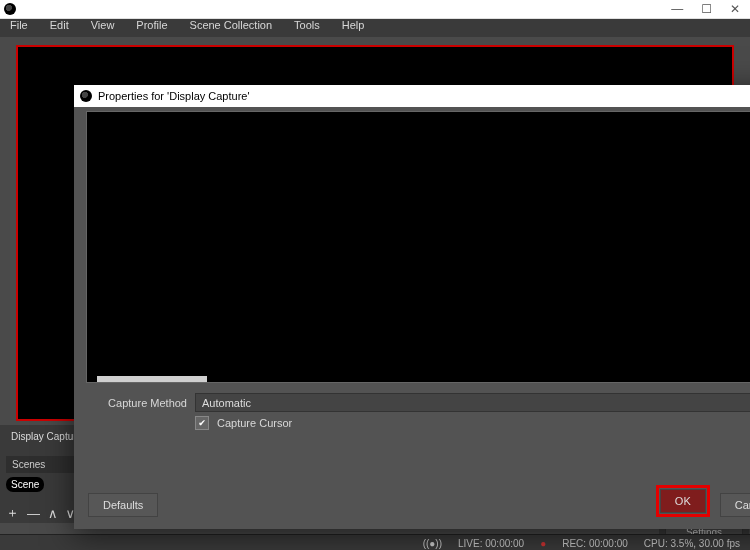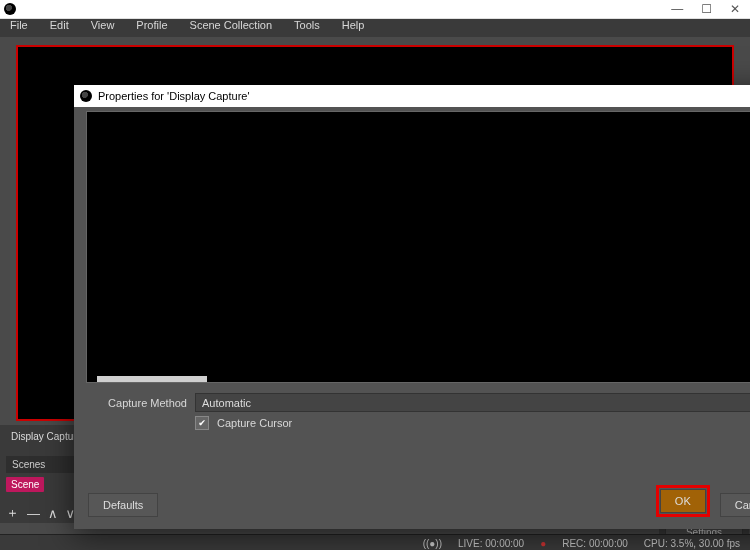--- a/index.html
+++ b/index.html
@@ -16,21 +16,21 @@
 .preview-wrap{position:absolute;left:16px;top:8px;right:16px;height:372px;border:2px solid #c00;background:#000}
 
 .docks{position:absolute;left:0;right:0;top:388px;height:98px;display:flex;color:#ccc}
 .dock{border-right:1px solid #2a2a2a;display:flex;flex-direction:column;font-size:10px}
 .dock-body{flex:1;background:#3a3a3a;padding:4px 6px}
 .dock-btns{height:20px;background:#3a3a3a;display:flex;align-items:center;gap:8px;padding:0 6px;font-size:13px;color:#ddd}
 .dock.scenes{width:150px}
 .dock.sources{width:150px}
 .dock.mixer{flex:1}
 .dock.controls{width:90px}
-.scene-item{background:#be185d;color:#fff;padding:2px 5px;border-radius:1px;display:inline-block}
+.scene-item{background:#000000;color:#fff;padding:2px 5px;border-radius:7px;display:inline-block}
 .sources-item{background:#2a2a6a00;color:#ddd;padding:2px 5px}
 .controls-list{display:flex;flex-direction:column;gap:2px;font-size:10px}
 .ctrl-btn{background:#4a4a4a;border:1px solid #333;padding:2px 4px;text-align:center}
 
 .mixer-row{display:flex;flex-direction:column;gap:2px;color:#ccc;font-size:9px}
 .meter-scale{font-size:7px;color:#888;letter-spacing:1px;white-space:nowrap;overflow:hidden}
 .meter{height:6px;background:linear-gradient(to right,#2a6a2a 70%,#889922 82%,#aa3322 100%);border:1px solid #222}
 .mixer-footer{display:flex;align-items:center;gap:6px;margin-top:2px}
 
 .status{position:absolute;left:0;right:0;bottom:0;height:16px;background:#3a3a3a;border-top:1px solid #222;display:flex;align-items:center;justify-content:flex-end;gap:16px;padding:0 10px;font-size:10px;color:#ccc}
@@ -41,21 +41,21 @@
 .modal-preview{margin:4px 12px 0 12px;height:270px;background:#000;border:1px solid #666;position:relative}
 .modal-preview .pb{position:absolute;left:10px;bottom:0;width:110px;height:6px;background:#cfcfcf}
 .modal-form{padding:10px 18px 0 18px;display:flex;flex-direction:column;gap:4px;font-size:11px}
 .form-row{display:flex;align-items:center;gap:8px}
 .form-label{width:95px;text-align:right;color:#d8d8d8}
 .select{flex:1;height:17px;background:#444;border:1px solid #333;display:flex;align-items:center;padding:0 6px;color:#ddd;position:relative;font-size:11px}
 .select .spin{position:absolute;right:2px;top:0;bottom:0;width:12px;display:flex;flex-direction:column;justify-content:center;align-items:center;font-size:6px;color:#aaa;gap:0;line-height:6px}
 .chk{width:12px;height:12px;background:#666;border:1px solid #888;display:inline-flex;align-items:center;justify-content:center;color:#fff;font-size:9px}
 .modal-footer{margin-top:auto;padding:10px 14px 12px 14px;display:flex;align-items:flex-end;gap:10px}
 .btn{height:22px;background:#575757;border:1px solid #434343;color:#ddd;padding:0 14px;display:flex;align-items:center;font-size:11px;cursor:pointer}
-.btn.ok{background:#a16207}
+.btn.ok{background:#7f1d1d}
 .ok-highlight{border:3px solid #e40000;padding:1px}
 .spacer{flex:1}
 </style>
 </head>
 <body>
 
 <div class="win">
 
   <div class="titlebar">
     <span class="obs-logo"></span>

